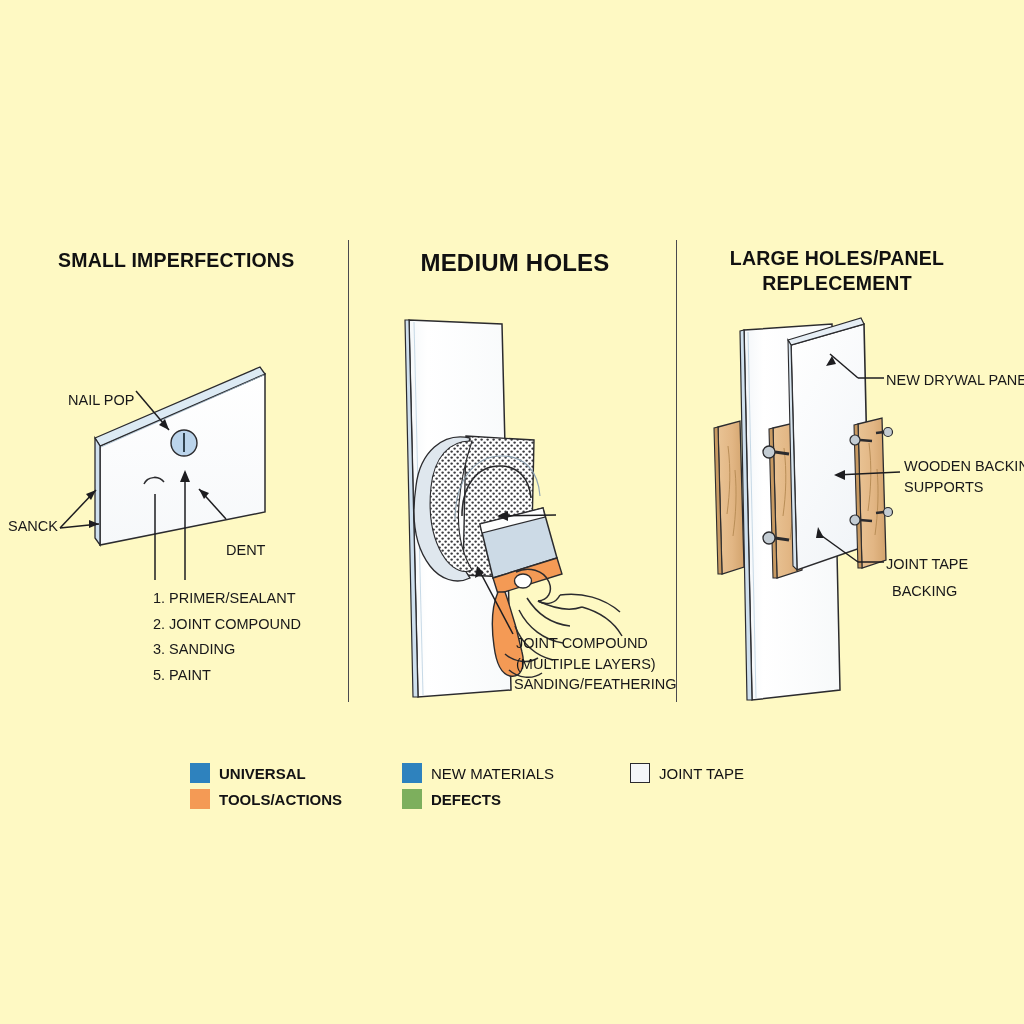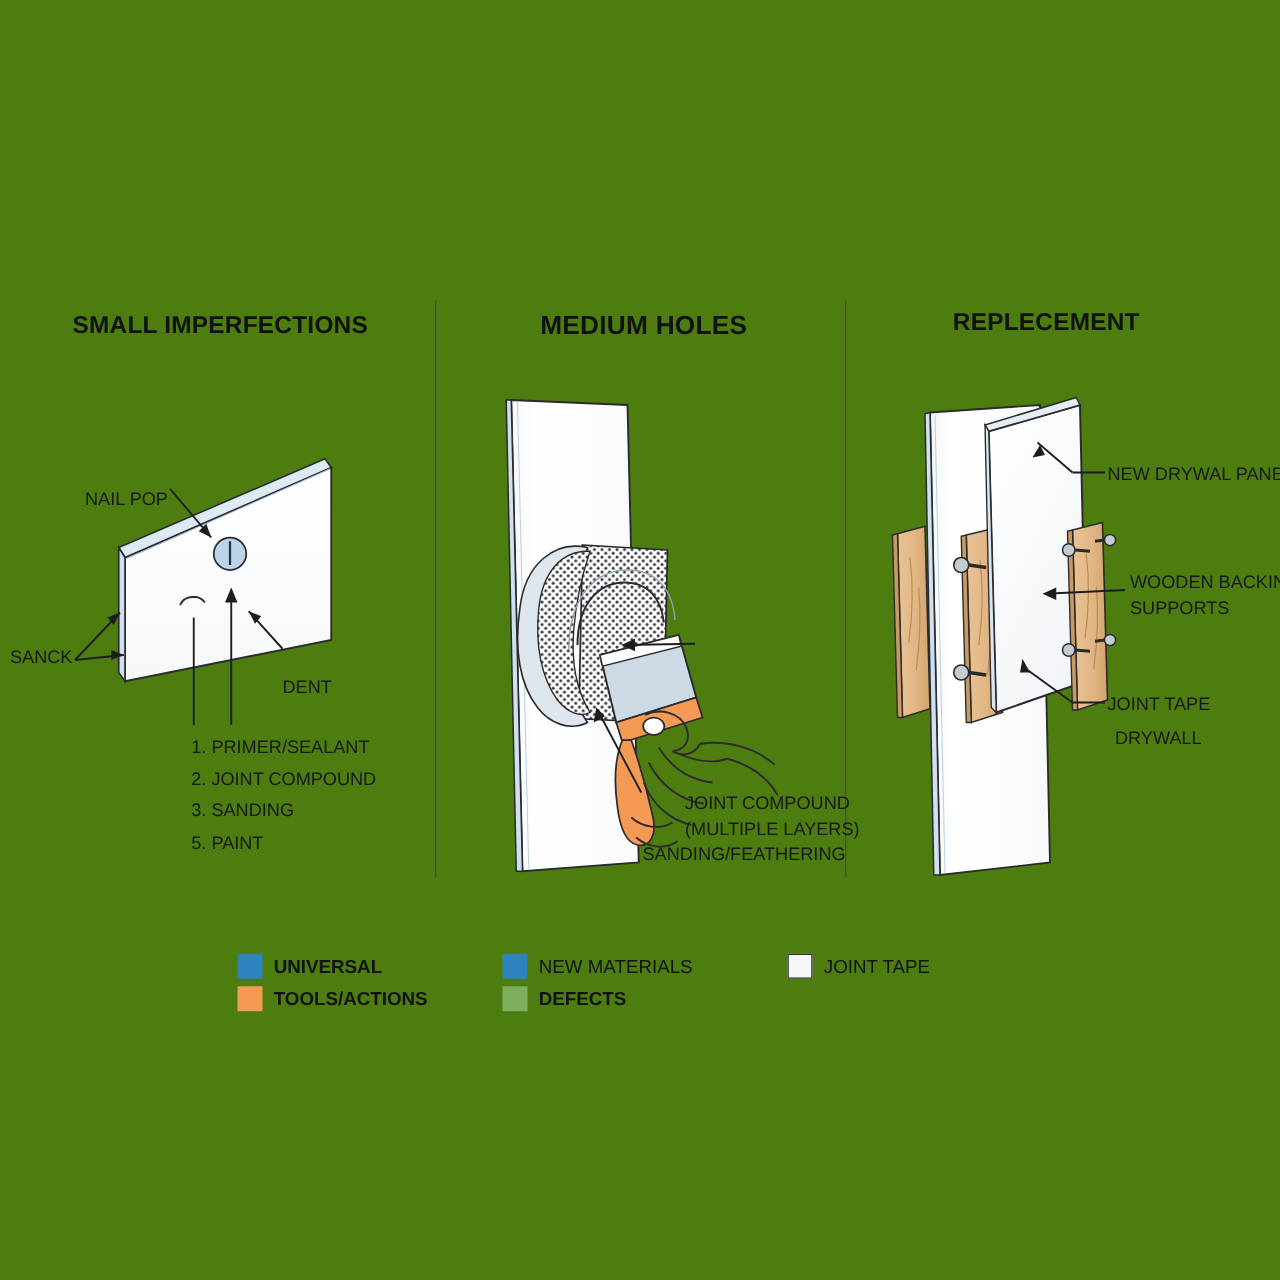--- a/index.html
+++ b/index.html
@@ -7,38 +7,38 @@
     padding: 0;
     background: #ffffff;
   }
   body {
     font-family: "Liberation Sans", sans-serif;
   }
   #page {
     position: relative;
     width: 1024px;
     height: 1024px;
-    background: #4d7c0f;
+    background: #fef9c3;
     overflow: hidden;
   }
   .panel-title {
     position: absolute;
     font-weight: bold;
     color: #111111;
     letter-spacing: 0.2px;
     text-align: center;
     line-height: 1.28;
   }
   #title-small {
     left: 58px; top: 248px; width: 280px;
     font-size: 19.5px; text-align: left;
   }
   #title-medium {
     left: 400px; top: 248px; width: 230px;
-    font-size: 21px; text-align: center;
+    font-size: 24px; text-align: center;
   }
   #title-large {
     left: 712px; top: 246px; width: 250px;
     font-size: 19.5px;
   }
   .divider {
     position: absolute;
     width: 1.3px;
     background: #4a4a4f;
     top: 240px;
@@ -105,20 +105,21 @@
 </head>
 <body>
 
 <div id="page">
 
   <div class="panel-title" id="title-small">SMALL IMPERFECTIONS</div>
 
   <div class="panel-title" id="title-medium">MEDIUM HOLES</div>
 
   <div class="panel-title" id="title-large">
+    <div>LARGE HOLES/PANEL</div>
     <div>REPLECEMENT</div>
   </div>
 
   <div class="divider" id="divider-1"></div>
   <div class="divider" id="divider-2"></div>
 
   <svg class="art" id="art-panel1" width="360" height="720" viewBox="0 0 360 720">
     <defs>
       <linearGradient id="gradFace1" x1="0" y1="0" x2="0" y2="1">
         <stop offset="0" stop-color="#ffffff"></stop>
@@ -261,21 +262,21 @@
       <polygon points="497,516 508,511 508,521" fill="#1d1d20" stroke="none"></polygon>
     </g>
 
     <g stroke="#1d1d20" stroke-width="1.5" fill="none">
       <line x1="513" y1="634" x2="478" y2="568"></line>
       <polygon points="477,566 475,578 484,573" fill="#1d1d20" stroke="none"></polygon>
     </g>
   </svg>
 
 
-  <div class="lbl" style="left:516px; top:633px;margin-left:32px;">
+  <div class="lbl" style="left:516px; top:633px;">
     <div>JOINT COMPOUND</div>
     <div>(MULTIPLE LAYERS)</div>
   </div>
 
   <div class="lbl" style="left:514px; top:674px;">SANDING/FEATHERING</div>
 
   <svg class="art" id="art-panel3" width="1024" height="1024" viewBox="0 0 1024 1024">
     <defs>
       <linearGradient id="gradWall3" x1="0" y1="0" x2="1" y2="0">
         <stop offset="0" stop-color="#f3f6f9"></stop>
@@ -373,21 +374,21 @@
   </svg>
 
   <div class="lbl" style="left:886px; top:370px;">NEW DRYWAL PANEL</div>
 
   <div class="lbl" style="left:904px; top:456px;">
     <div>WOODEN BACKING/</div>
     <div>SUPPORTS</div>
   </div>
 
   <div class="lbl" style="left:886px; top:554px;">JOINT TAPE</div>
-  <div class="lbl" style="left:892px; top:581px;">DRYWALL</div>
+  <div class="lbl" style="left:892px; top:581px;">BACKING</div>
 
   <div id="legend">
     <div class="leg-item">
       <span class="leg-sw" style="background:#2e82be;"></span>
       <span class="leg-tx">UNIVERSAL</span>
     </div>
     <div class="leg-item">
       <span class="leg-sw" style="background:#2e82be;"></span>
       <span class="leg-tx thin">NEW MATERIALS</span>
     </div>

